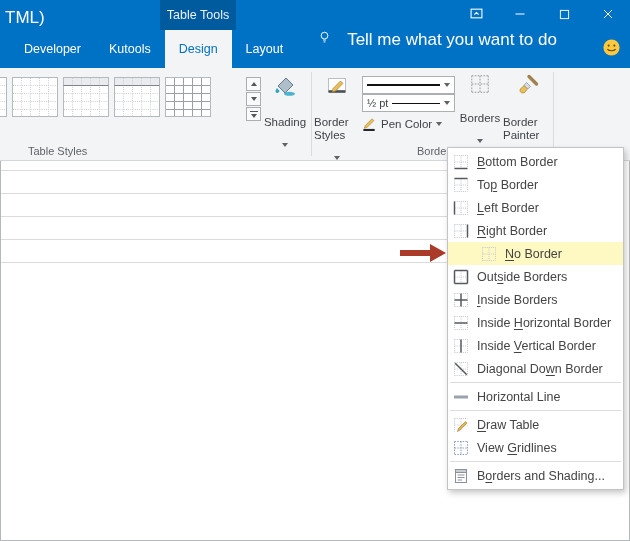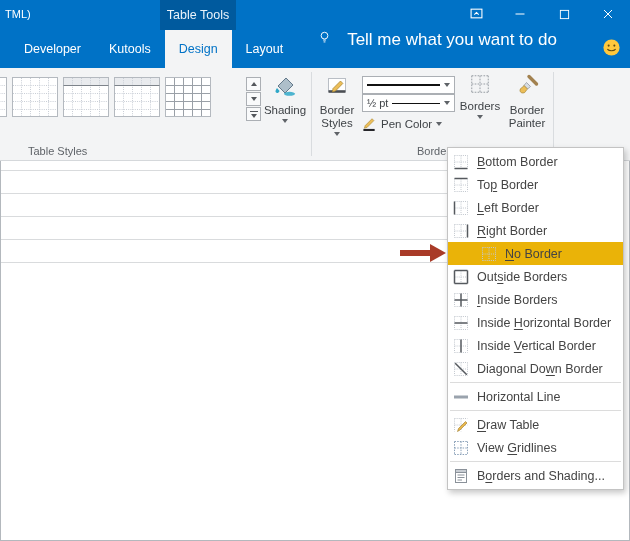--- a/index.html
+++ b/index.html
@@ -1,20 +1,20 @@
 <!DOCTYPE html>
 <html><head>
 <meta charset="utf-8">
 <style>
   html,body{margin:0;padding:0;background:#fff;}
   .window{position:relative;width:630px;height:541px;overflow:hidden;background:#fff;
           font-family:"Liberation Sans",sans-serif;-webkit-font-smoothing:antialiased;}
   
   .titlebar{position:absolute;left:0;top:0;width:630px;height:30px;background:#0072C6;color:#fff;}
-  .title-text{position:absolute;left:5px;top:8px;font-size:11px;}
+  .title-text{position:absolute;left:5px;top:8px;font-size:17px;}
   .ctx-tab{position:absolute;left:160px;top:0;width:76px;height:30px;background:#005A9E;
            display:flex;align-items:center;justify-content:center;font-size:12.5px;color:#EAF3FB;}
   .win-controls{position:absolute;right:0;top:0;height:30px;display:flex;}
   .win-btn{width:44px;height:30px;display:flex;align-items:center;justify-content:center;background:transparent;border:0;padding:0;}
   
   .tabrow{position:absolute;left:0;top:30px;width:630px;height:38px;background:#0072C6;color:#fff;
           display:flex;align-items:stretch;}
   #tabs{display:flex;margin-left:10px;}
   .tab{padding:0 14px;display:flex;align-items:center;font-size:12.5px;white-space:nowrap;}
   .tab.active{background:#F3F4F5;color:#0072C6;}
@@ -23,43 +23,43 @@
   
   .ribbon{position:absolute;left:0;top:68px;width:630px;height:93px;background:#F3F4F5;border-bottom:1px solid #D5D8DB;box-sizing:border-box;}
   .gal-thumbs{position:absolute;left:0;top:9px;width:243px;height:44px;overflow:hidden;display:flex;gap:5px;align-items:center;}
   .thumb{flex:0 0 auto;}
   .thumb.clip{margin-left:-39px;}
   .gal-scroll{position:absolute;left:246px;top:9px;width:15px;height:44px;display:flex;flex-direction:column;gap:1px;}
   .gal-btn{flex:1;border:1px solid #ABAFB4;background:#F9FAFB;display:flex;flex-direction:column;align-items:center;justify-content:center;box-sizing:border-box;padding:0;}
   .tri-up{width:0;height:0;border-left:3.5px solid transparent;border-right:3.5px solid transparent;border-bottom:4px solid #53575C;}
   .tri-dn{width:0;height:0;border-left:3.5px solid transparent;border-right:3.5px solid transparent;border-top:4px solid #53575C;}
   .more-bar{width:8px;height:1.5px;background:#53575C;margin-bottom:1.5px;}
-  .bigbtn{position:absolute;display:flex;flex-direction:column;align-items:center;gap:2px;
-          font-size:11.5px;line-height:13px;color:#3F4347;text-align:center;}
+  .bigbtn{position:absolute;display:flex;flex-direction:column;align-items:center;gap:14px;
+          font-size:11.5px;line-height:13px;color:#3F4347;text-align:left;}
   .caret{width:0;height:0;border-left:3.5px solid transparent;border-right:3.5px solid transparent;border-top:4px solid #5F6368;}
   .vsep{position:absolute;top:4px;height:84px;width:1px;background:#D9DCDF;}
   .line-col{position:absolute;left:362px;top:8px;width:93px;}
   .combo{height:18px;border:1px solid #ABAFB4;background:#fff;display:flex;align-items:center;
          padding:0 4px;margin-bottom:0;box-sizing:border-box;gap:4px;font-size:11px;color:#3F4347;}
   .ls-line{flex:1;border-top:2px solid #111;}
   .lw-line{flex:1;border-top:1px solid #111;}
   .pen-color{display:flex;align-items:center;gap:4px;font-size:11.5px;color:#3F4347;height:20px;margin-top:2px;}
   .glabel{position:absolute;top:77px;font-size:11px;color:#5F6368;white-space:nowrap;}
   
   .document{position:absolute;left:0;top:161px;width:630px;height:380px;background:#fff;}
   .doc-line{position:absolute;left:0;width:447px;height:1px;background:#D9DBDD;}
   .frame-l{position:absolute;left:0;top:161px;height:380px;width:1px;background:#B3B8BD;}
   .frame-r{position:absolute;right:0;top:161px;height:380px;width:1px;background:#B3B8BD;}
   .frame-b{position:absolute;left:0;bottom:0;width:630px;height:1px;background:#B3B8BD;}
   
   .menu{position:absolute;left:447px;top:147px;width:177px;background:#fff;border:1px solid #C3C3C3;
         box-shadow:2px 3px 6px rgba(0,0,0,.22);padding:2px 0;z-index:20;box-sizing:border-box;}
   .menu-item{display:flex;align-items:center;height:23px;padding:0 6px 0 4px;gap:7px;
              font-size:12.5px;color:#444;white-space:nowrap;}
-  .menu-item.hl{background:#eab308;padding-left:32px;}
+  .menu-item.hl{background:#fef9c3;padding-left:32px;}
   .mi-icon{width:18px;height:16px;display:flex;align-items:center;justify-content:center;flex:0 0 auto;}
   .mi-icon svg{width:16px;height:16px;display:block;}
   .mi-icon .f{stroke:#C3C8CF;stroke-width:1;stroke-dasharray:1,1.1;fill:none;}
   .mi-icon .b{stroke:#55595E;stroke-width:1.5;fill:none;}
   .mi-icon .g{stroke:#8AA0B8;stroke-width:1;stroke-dasharray:1.5,1.2;fill:none;}
   .menu-sep{height:1px;background:#DCDCDC;margin:2px 2px;}
   .mi-label u{text-underline-offset:1.5px;}
   
   .arrow{position:absolute;left:399px;top:243px;z-index:30;}
 </style>

